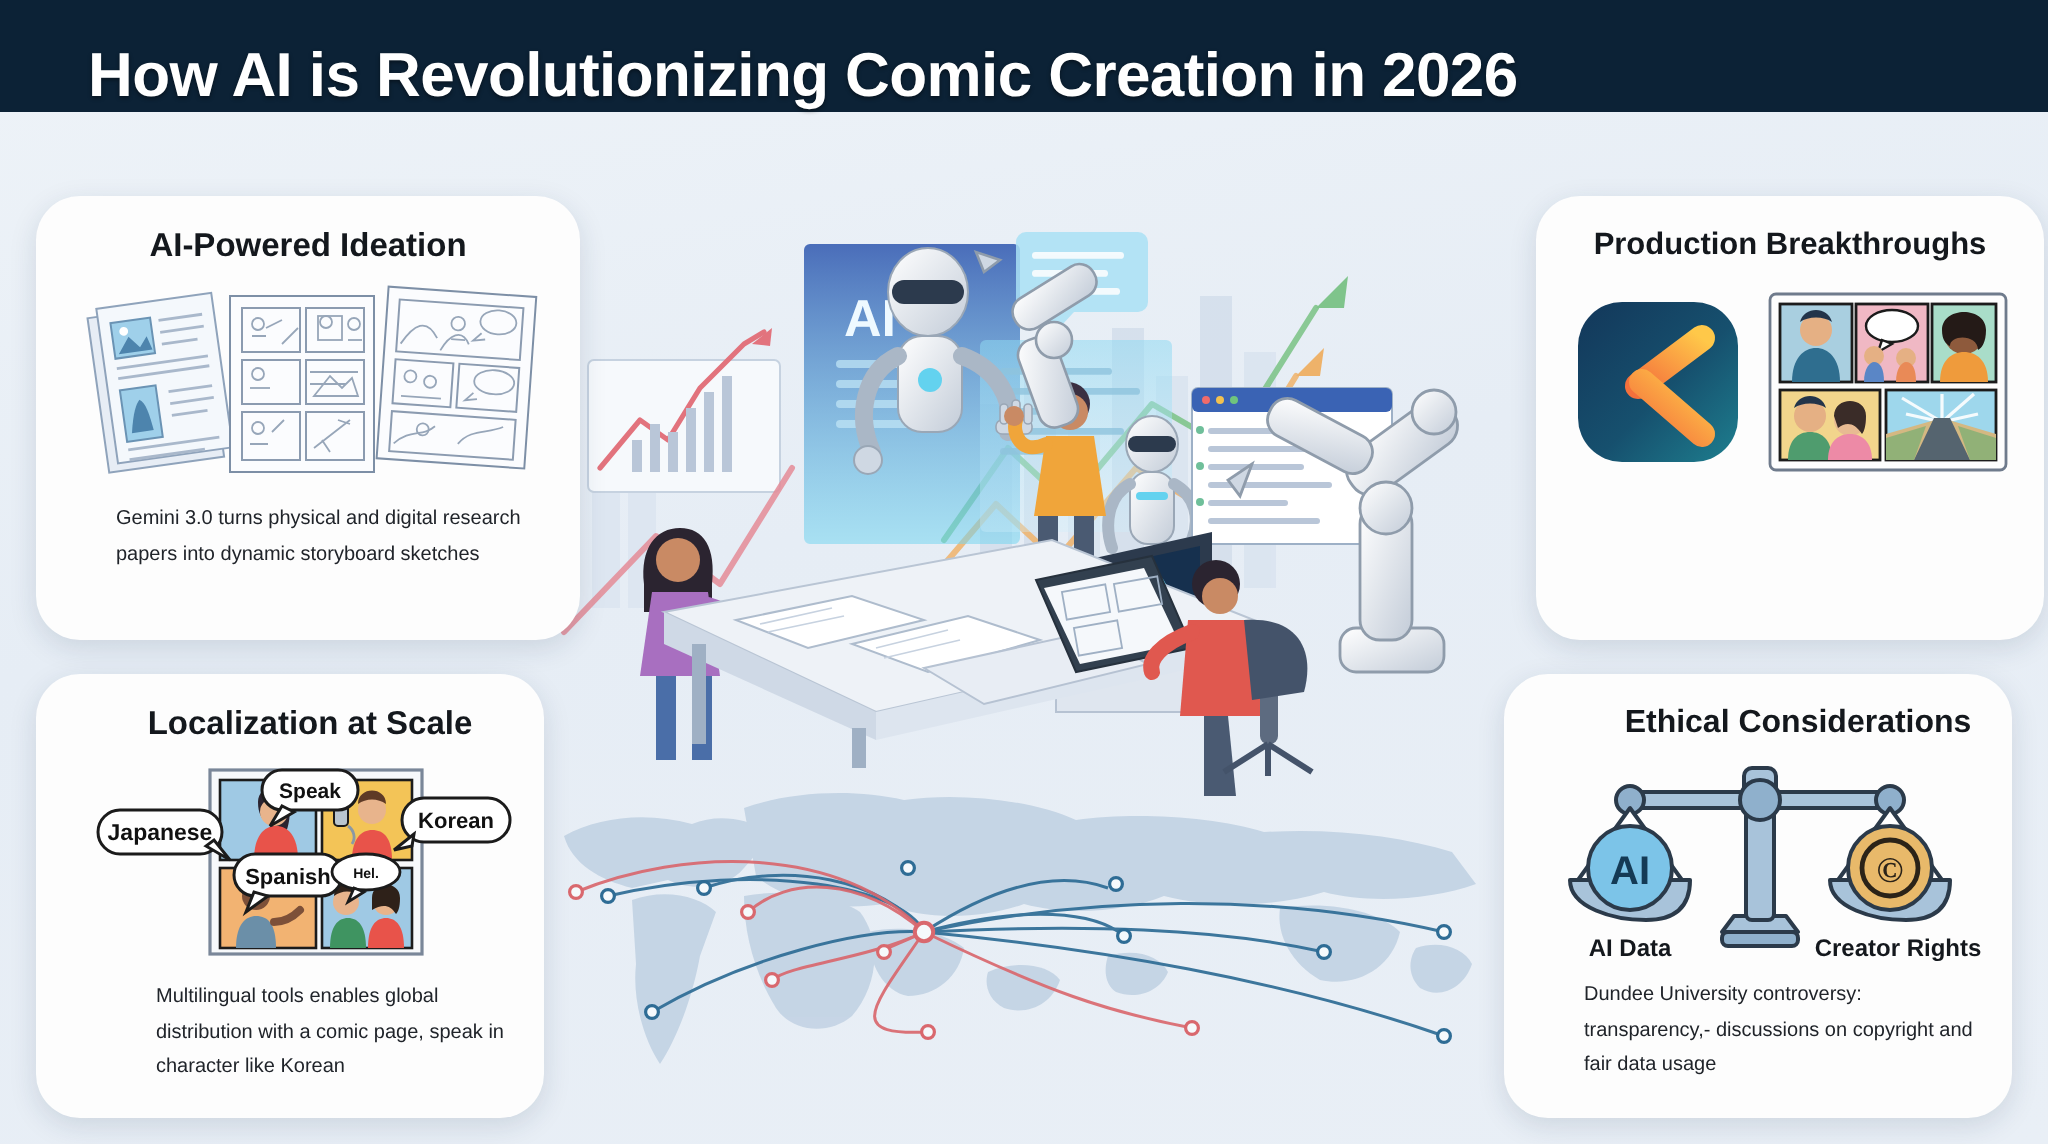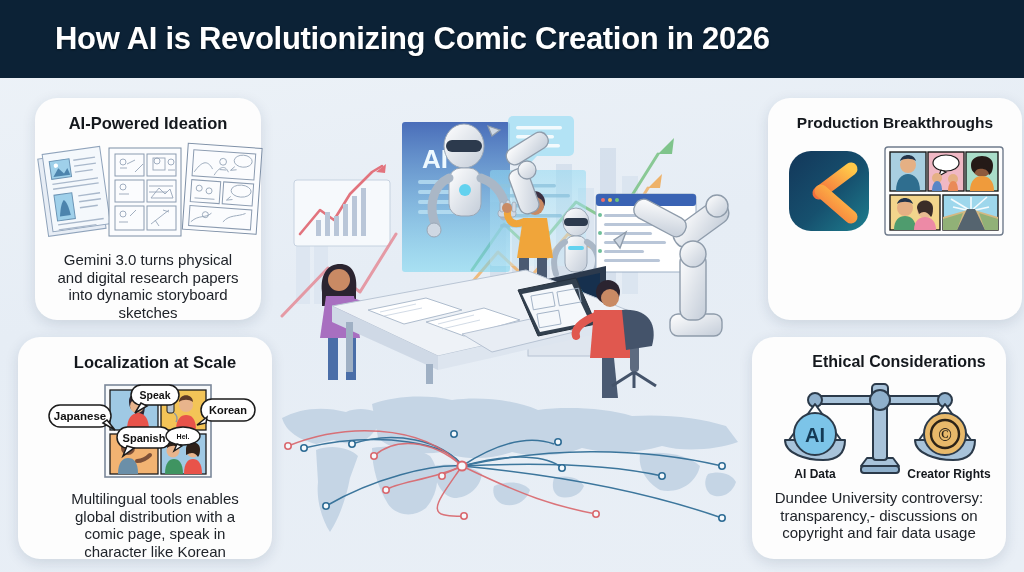--- a/index.html
+++ b/index.html
@@ -11,63 +11,63 @@
   #page {
     position: relative;
     width: 1024px; height: 572px;
     background: linear-gradient(170deg, #eef3f8 0%, #e6edf5 45%, #e9eff6 100%);
     overflow: hidden;
   }
 
   
   #header {
     position: absolute; left: 0; top: 0;
-    width: 1024px; height: 78px;
+    width: 1024px; height: 56px;
     background: #0c2236;
-    display: flex; align-items: center; padding-left: 11px;
+    display: flex; align-items: flex-end;
   }
   #header-title {
     margin-left: 44px;
     color: #ffffff;
     font-size: 31px;
     font-weight: bold;
     letter-spacing: -0.3px;
     text-shadow: 0 1px 2px rgba(0,0,0,.45);
     white-space: nowrap;
   }
 
   
   .card {
     position: absolute;
     background: #fdfdfd;
     border-radius: 22px;
     box-shadow: 0 4px 14px rgba(25,45,75,0.13);
     padding: 10px 12px 8px 12px;
     display: flex; flex-direction: column; align-items: center;
   }
-  #card-ideation      { left: 35px;  top: 98px;  width: 226px; height: 222px; }
+  #card-ideation      { left: 18px;  top: 98px;  width: 272px; height: 222px; }
   #card-production    { left: 768px; top: 98px;  width: 254px; height: 222px; }
   #card-localization  { left: 18px;  top: 337px; width: 254px; height: 222px; padding-left: 32px; }
   #card-ethics        { left: 752px; top: 337px; width: 254px; height: 222px; }
 
   .card-title {
     font-size: 16.5px; font-weight: bold; color: #14181d;
     text-align: center; margin-top: 6px; white-space: nowrap;
   }
   #card-production .card-title { font-size: 15.5px; }
   #card-ethics .card-title { font-size: 16px; margin-left: 40px; }
   .card-art {
     flex: 0 0 auto;
     margin-top: 7px;
     height: 104px; width: 100%;
     display: flex; align-items: center; justify-content: center;
   }
   .card-caption {
-    font-size: 15px; line-height: 17.5px; color: #20242a;
-    text-align: center; margin-top: 7px; padding: 0 4px;
+    font-size: 10px; line-height: 17.5px; color: #20242a;
+    text-align: left; margin-top: 7px; padding: 0 4px; margin-left: 24px;
   }
 
   
   #center-scene {
     position: absolute; left: 276px; top: 84px;
     width: 472px; height: 300px;
   }
   #world-map {
     position: absolute; left: 276px; top: 382px;
     width: 472px; height: 180px;

